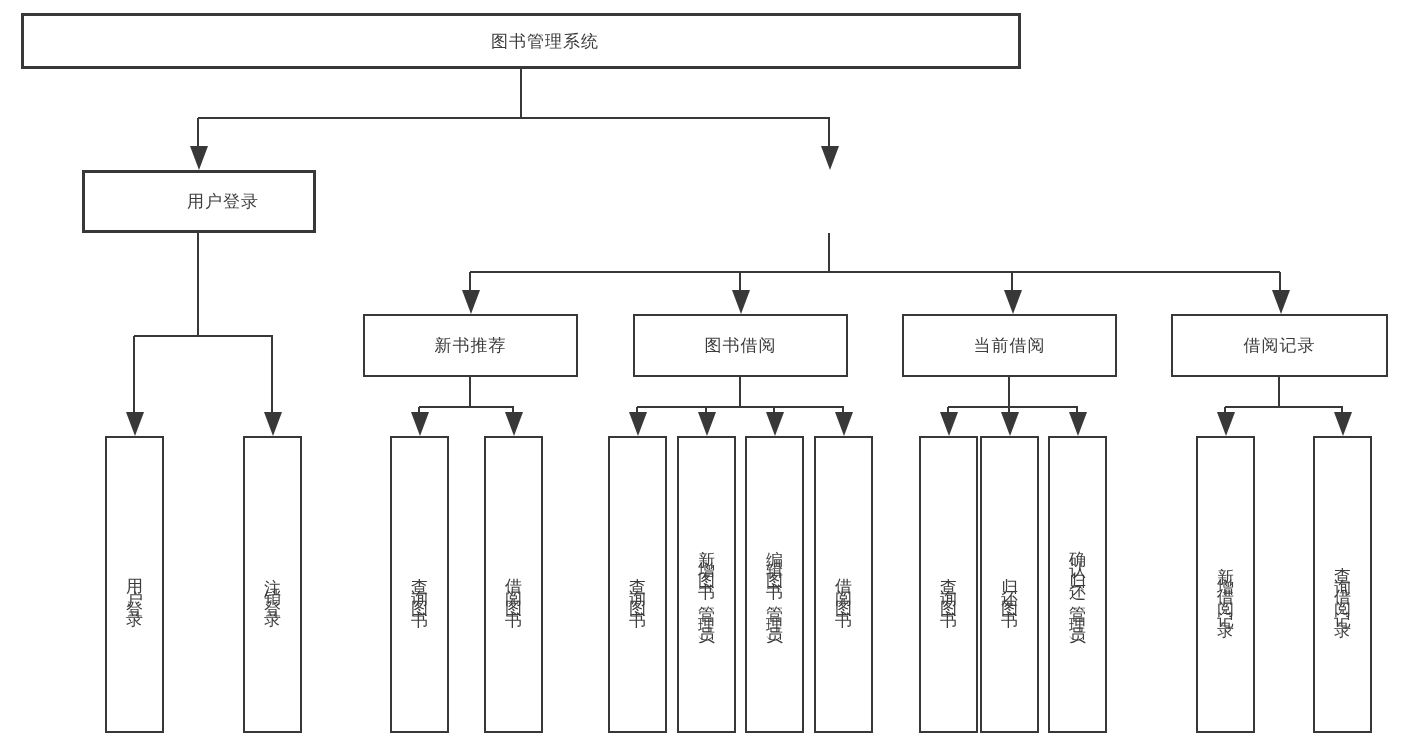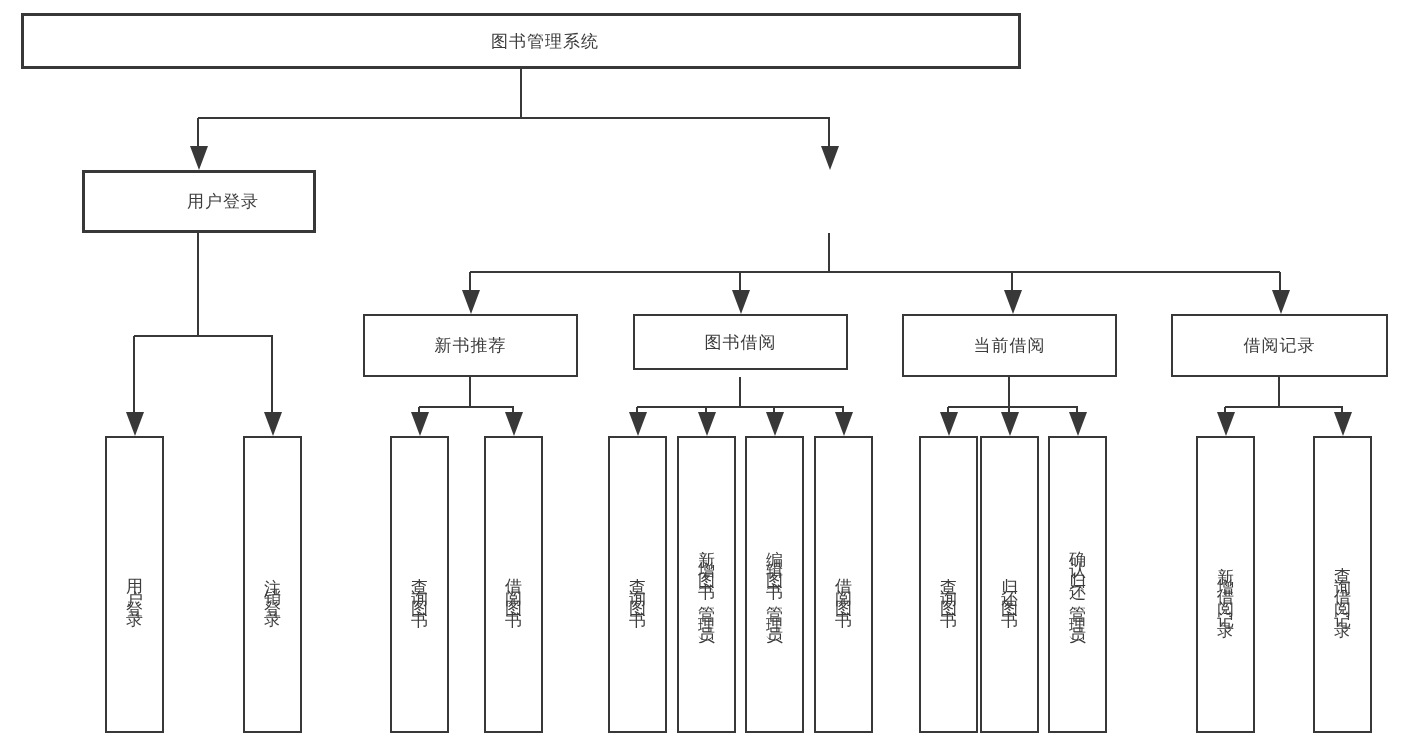--- a/index.html
+++ b/index.html
@@ -39,21 +39,21 @@
     border-right:9px solid transparent;
     border-top:24px solid #383838;
   }
   
   #n-root{left:21px;top:13px;width:1000px;height:56px;}
   
   #n-user-login{left:82px;top:170px;width:234px;height:63px;}
   #n-book-mgmt{left:712px;top:170px;width:235px;height:63px;}
   
   #n-new-books{left:363px;top:314px;width:215px;height:63px;}
-  #n-book-borrow{left:633px;top:314px;width:215px;height:56px;}
+  #n-book-borrow{left:633px;top:314px;width:215px;height:63px;}
   #n-current-borrow{left:902px;top:314px;width:215px;height:63px;}
   #n-borrow-records{left:1171px;top:314px;width:217px;height:63px;}
   
   .leaf{top:436px;width:59px;height:297px;}
   #n-l1{left:105px;}  #n-l2{left:243px;}
   #n-l3{left:390px;}  #n-l4{left:484px;}
   #n-l5{left:608px;}  #n-l6{left:677px;}
   #n-l7{left:745px;}  #n-l8{left:814px;}
   #n-l9{left:919px;}  #n-l10{left:980px;} #n-l11{left:1048px;}
   #n-l12{left:1196px;} #n-l13{left:1313px;}

